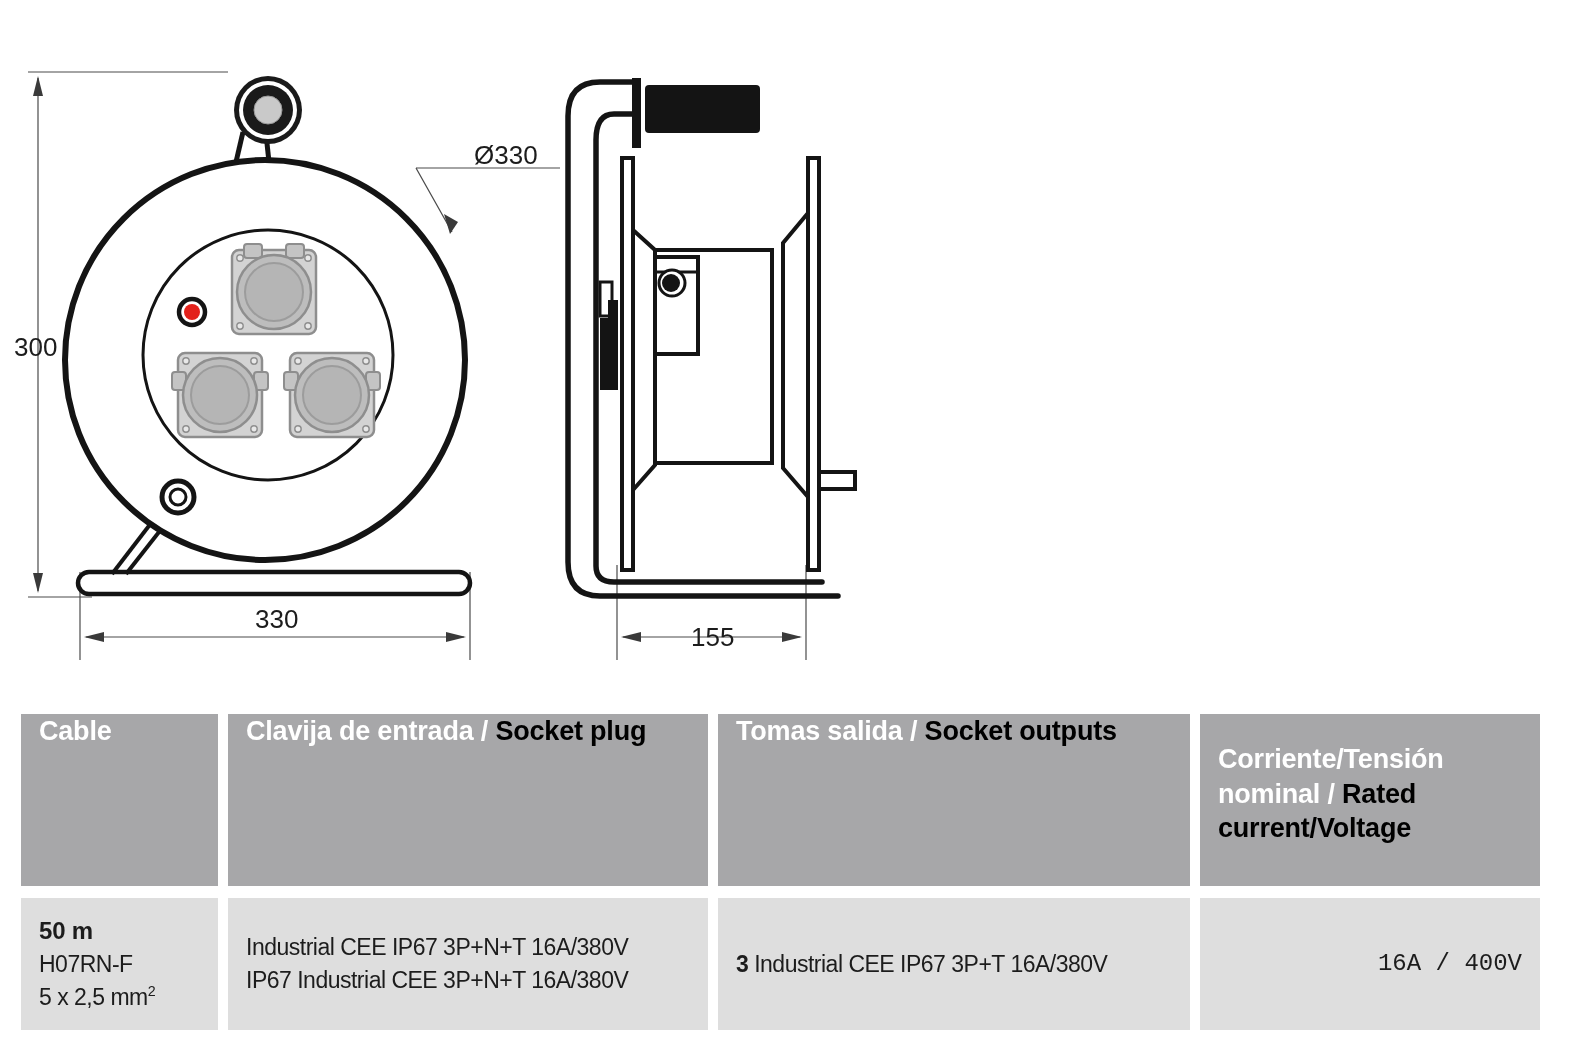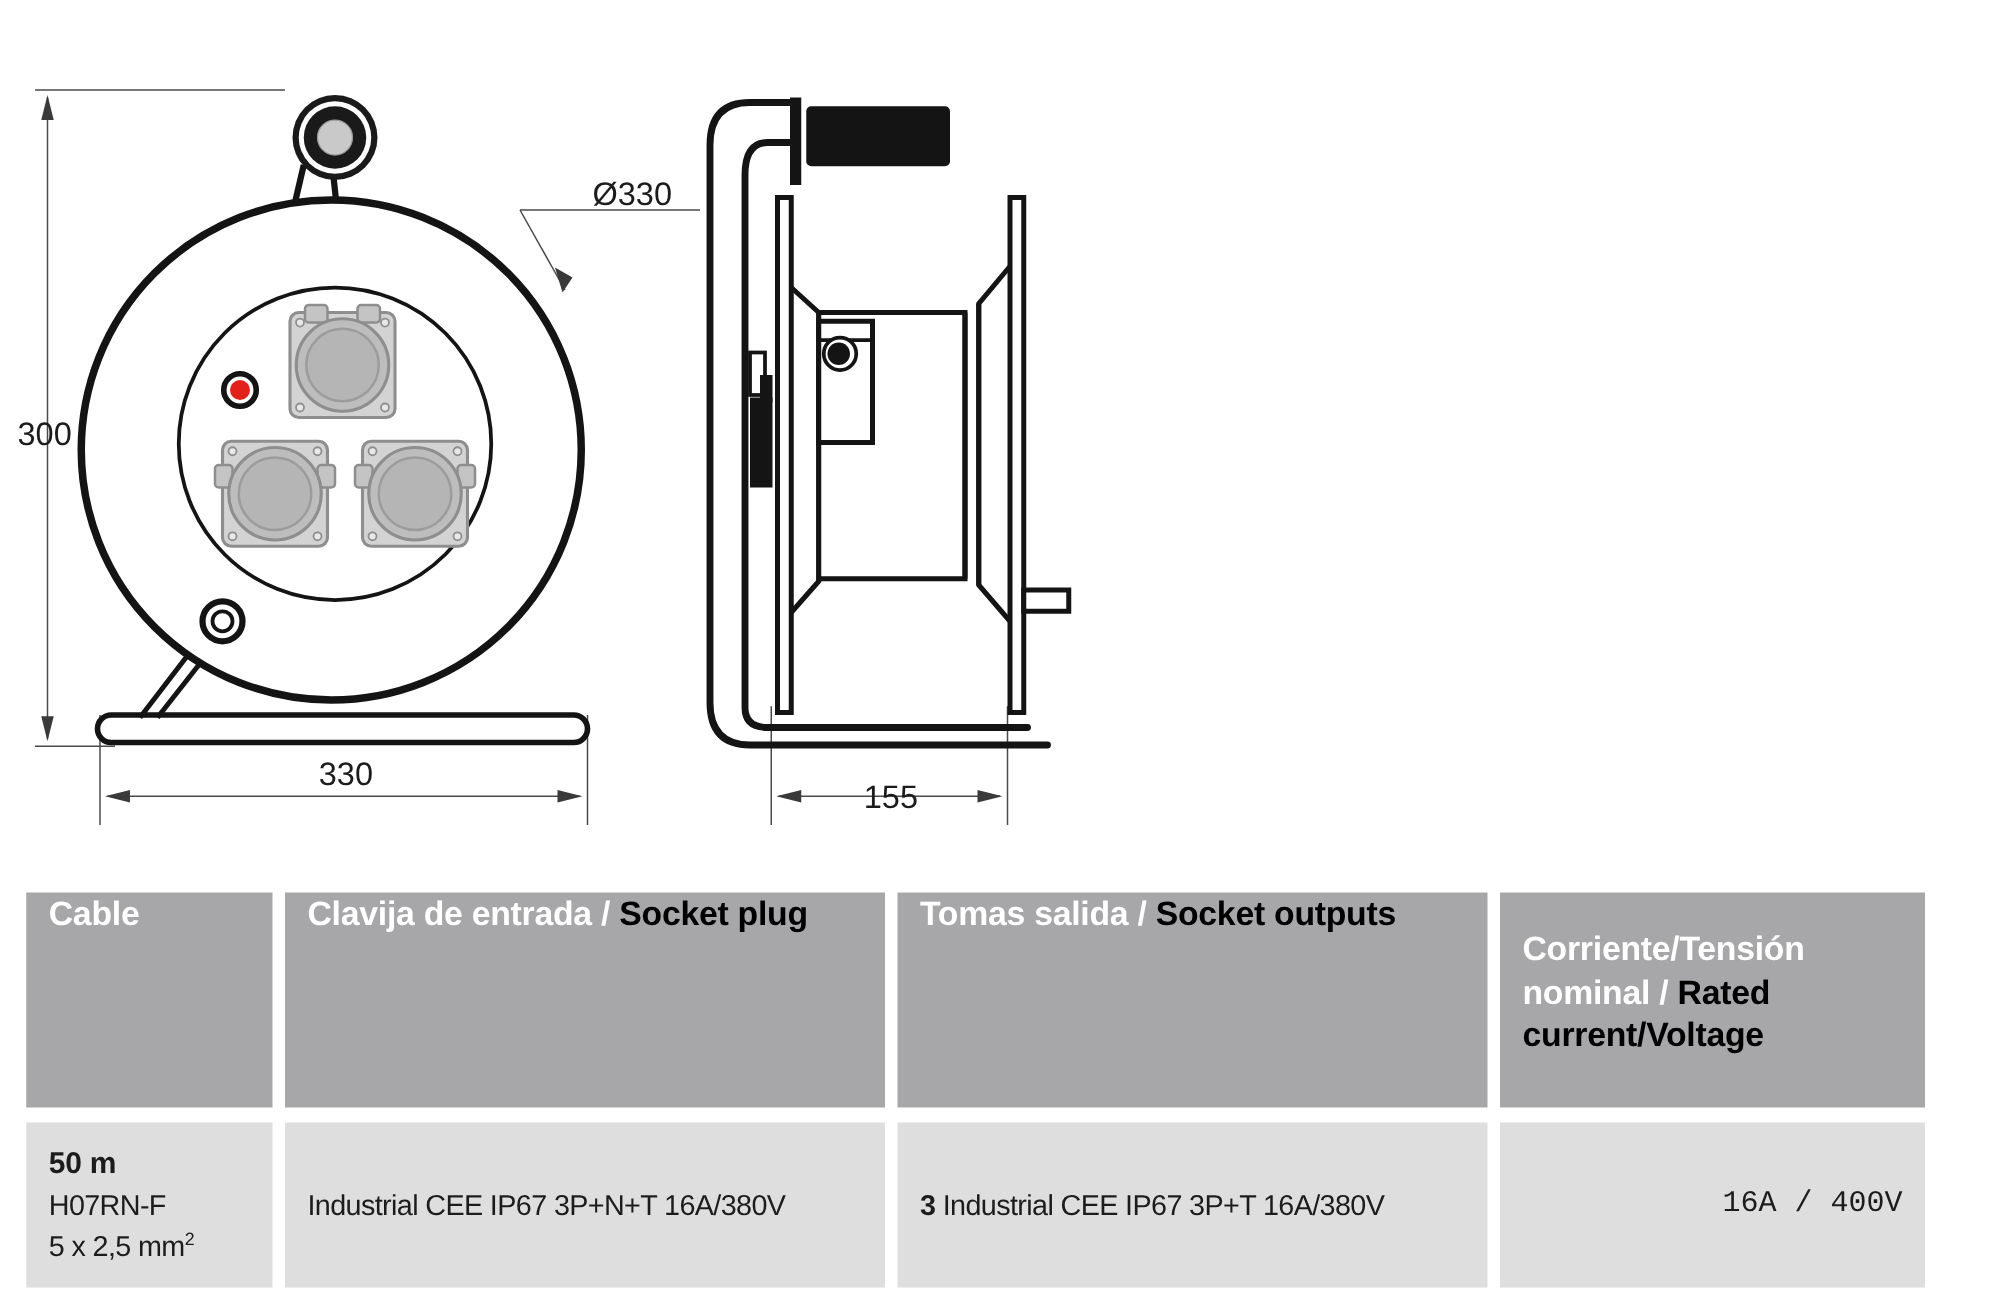--- a/index.html
+++ b/index.html
@@ -300,20 +300,21 @@
   </div>
 
   <div class="td-cell">
     <div class="td-line bold">50 m</div>
     <div class="td-line">H07RN-F</div>
     <div class="td-line sup-unit">5 x 2,5 mm<sup>2</sup></div>
   </div>
 
   <div class="td-cell">
     <div class="td-line">Industrial CEE IP67 3P+N+T 16A/380V</div>
+    <div class="td-line">IP67 Industrial CEE 3P+N+T 16A/380V</div>
   </div>
 
   <div class="td-cell">
     <div class="td-line">
       <span class="cnt">3</span>
       <span>Industrial CEE IP67 3P+T 16A/380V</span>
     </div>
   </div>
 
   <div class="td-cell centered">

